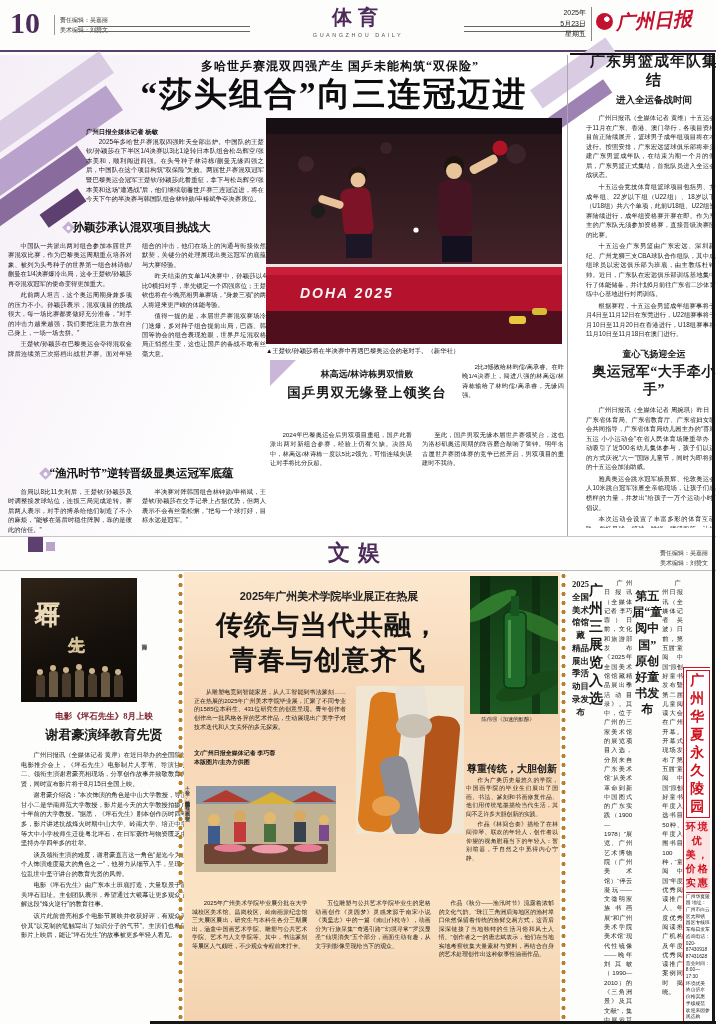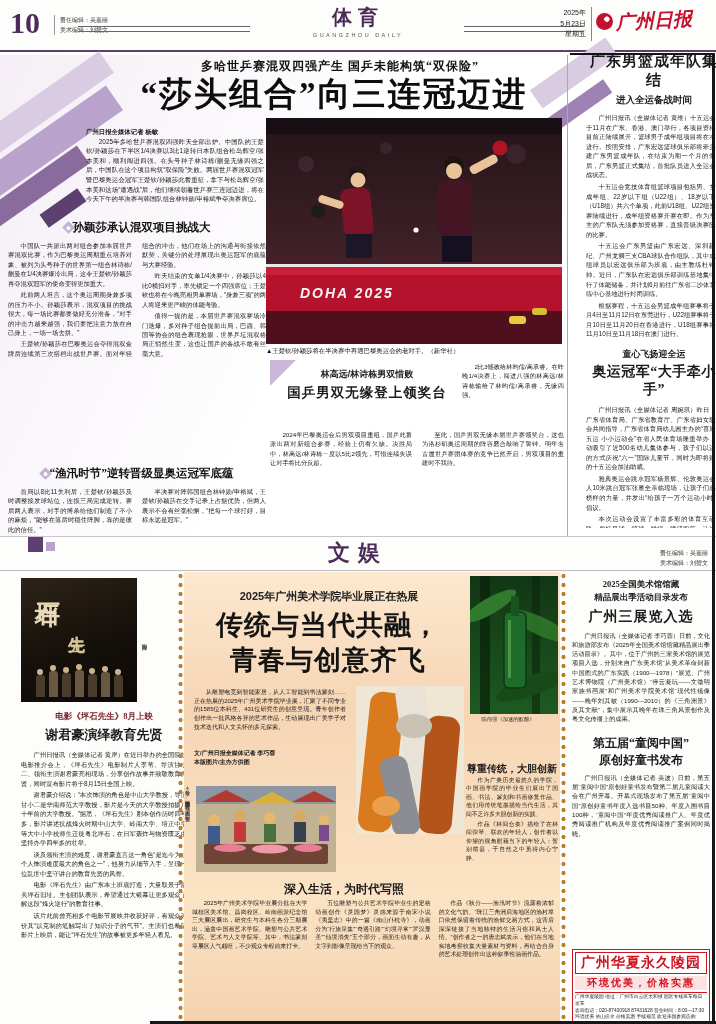--- a/index.html
+++ b/index.html
@@ -106,21 +106,21 @@
   .feat-by{position:absolute;left:10px;top:177px;width:154px;font-size:6px;line-height:1.55;font-weight:700;}
   .orange{position:absolute;left:172px;top:114px;width:108px;height:148px;}
   .f-sub1h{position:absolute;left:282px;top:190px;width:92px;text-align:center;font-size:10px;font-weight:900;}
   .f-sub1b{position:absolute;left:282px;top:204px;width:92px;height:100px;font-size:5.8px;line-height:1.45;overflow:hidden;}
   .market-cap{position:absolute;left:1px;top:214px;height:88px;writing-mode:vertical-rl;font-size:5.2px;color:#333;}
   .market{position:absolute;left:12px;top:214px;width:140px;height:86px;}
   .f-sub2h{position:absolute;left:60px;top:309px;width:200px;text-align:center;font-size:12px;font-weight:900;}
   .f-sub2b{position:absolute;left:8px;top:327px;width:362px;height:120px;column-count:3;column-gap:8px;font-size:5.9px;line-height:1.45;overflow:hidden;}
 
   
-  .eright{left:572px;top:578px;width:138px;height:446px;overflow:hidden;display:flex;flex-direction:column;}
+  .eright{left:572px;top:578px;width:138px;height:446px;overflow:hidden;display:flex;flex-direction:row;}
   .er-kicker{text-align:center;font-size:8.5px;font-weight:700;line-height:1.5;color:#222;}
   .er-title{text-align:center;font-size:14px;font-weight:900;letter-spacing:1px;margin:4px 0 5px;}
   .er-body{font-size:6.2px;line-height:1.5;}
   .er-title2{text-align:center;font-size:12px;font-weight:900;line-height:1.35;margin:10px 0 5px;}
   .ad{margin-top:auto;border:1.5px solid #cf1420;padding:2px;background:#fff;}
   .ad-l1{text-align:center;font-size:14px;font-weight:900;color:#cf1420;letter-spacing:1px;border:1.5px solid #cf1420;padding:1px 0;}
   .ad-l2{text-align:center;font-size:10px;font-weight:900;color:#cf1420;letter-spacing:2px;margin:2px 0;background:#fbe3e3;}
   .ad-small{border-top:1px solid #cf1420;padding-top:1px;font-size:4.8px;line-height:1.4;color:#222;}
 
   .edge-r{left:712px;top:53px;width:2.5px;height:971px;background:#161616;}
@@ -384,21 +384,20 @@
           <rect x="98" y="36" width="12" height="20" fill="#37424e"></rect>
         <circle cx="128" cy="34" r="5" fill="#e2b96f"></circle>
           <rect x="123" y="39" width="10" height="16" fill="#7a4a8c"></rect>
         <rect x="8" y="58" width="124" height="20" rx="2" fill="#6e4534"></rect>
         <ellipse cx="34" cy="62" rx="16" ry="4" fill="#e77e95"></ellipse>
         <ellipse cx="74" cy="63" rx="18" ry="4.5" fill="#ef9aa9"></ellipse>
         <ellipse cx="112" cy="62" rx="14" ry="4" fill="#e77e95"></ellipse>
       </svg>
     </div>
 
-    <div class="f-sub2h sf">深入生活，为时代写照</div>
     <div class="f-sub2b just">
       <p>2025年广州美术学院毕业展分批在大学城校区美术馆、昌岗校区、岭南画派纪念馆三大展区展出，研究生与本科生各分三期展出，涵盖中国画艺术学院、雕塑与公共艺术学院、艺术与人文学院等。其中，书法篆刻等展区人气颇旺，不少观众专程前来打卡。</p>
       <p>五位雕塑与公共艺术学院毕业生的定格动画创作《灵园梦》灵感来源于南宋小说《夷坚志》中的一篇《南山仆枕寺》，动画分为“行旅采集”“奇遇引路”“幻境寻常”“罗汉显圣”“仙境消失”五个部分，画面生动有趣，从文字到影像呈现给当下的观众。</p>
       <p>作品《秋分——渔汛时节》流露着浓郁的文化气韵。“珠江三角洲后海地区的渔村埠口依然保留着传统的渔鲜交易方式，这背后深深链接了当地独特的生活习俗和风土人情。”创作者之一的唐志斌表示，他们在当地实地考察收集大量素材与资料，再结合自身的艺术处理创作出这种叙事性油画作品。</p>
     </div>
   </div>
 
   <div class="abs eright">
     <div class="er-kicker sf">
       <div>2025全国美术馆馆藏</div>

